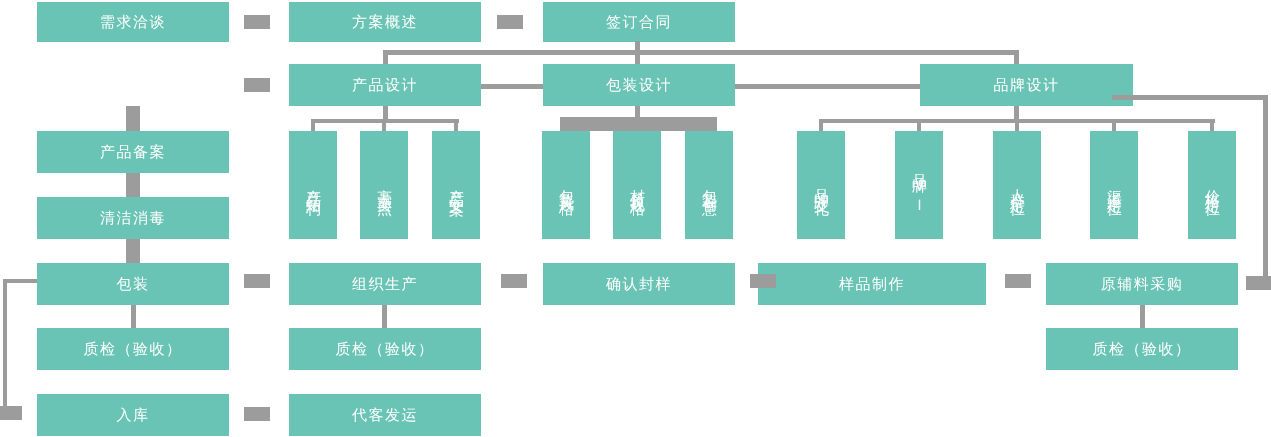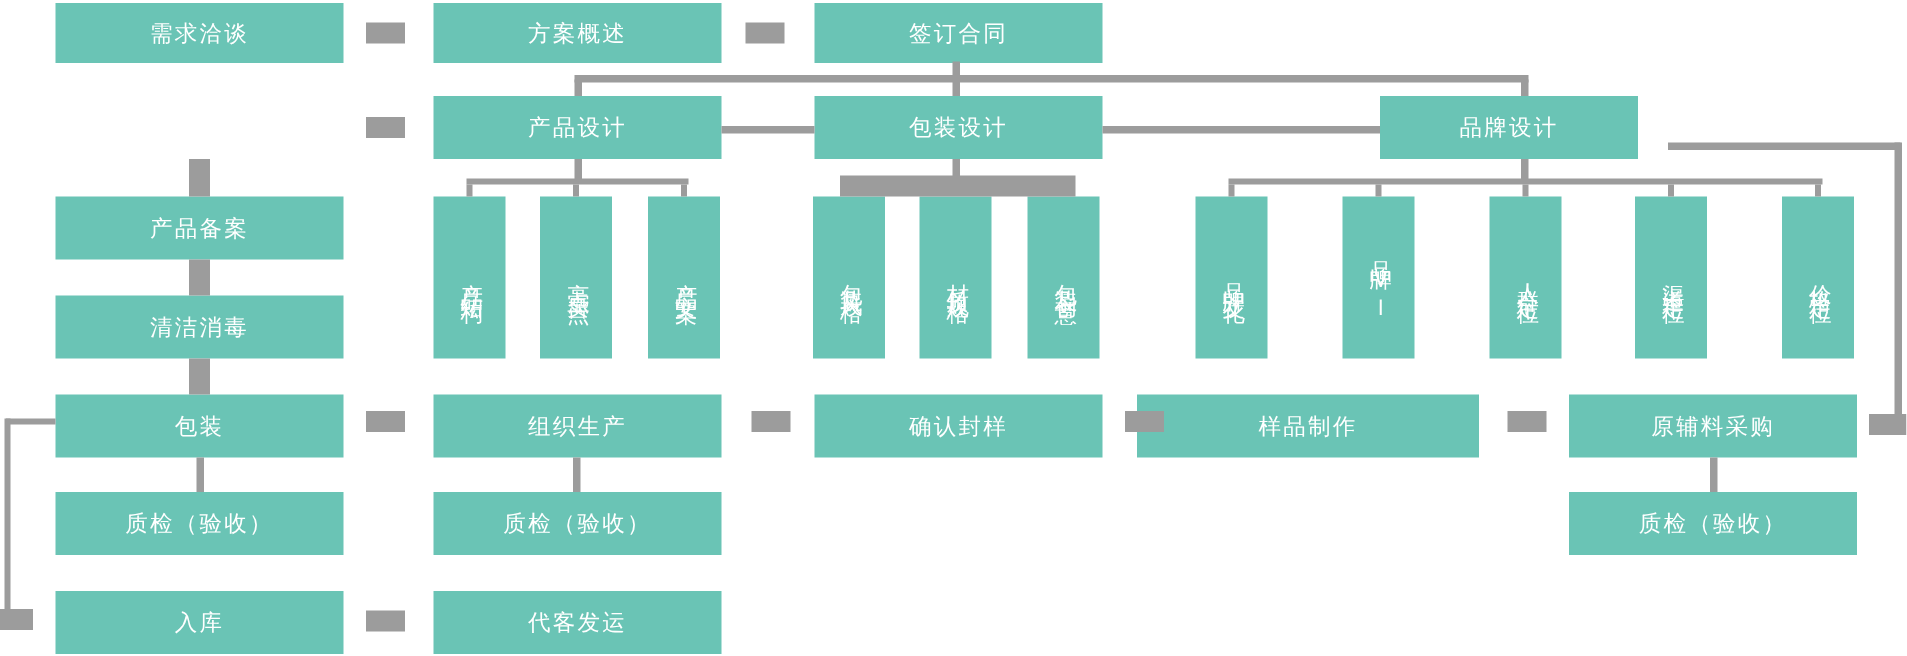--- a/index.html
+++ b/index.html
@@ -28,21 +28,21 @@
 <body>
 
 <div class="canvas">
 
   <div class="node" style="left:37px;top:2px;width:192px;height:40px">需求洽谈</div>
   <div class="node" style="left:289px;top:2px;width:192px;height:40px">方案概述</div>
   <div class="node" style="left:543px;top:2px;width:192px;height:40px">签订合同</div>
 
   <div class="node" style="left:289px;top:64px;width:192px;height:42px">产品设计</div>
   <div class="node" style="left:543px;top:64px;width:192px;height:42px">包装设计</div>
-  <div class="node" style="left:920px;top:64px;width:172px;height:42px">品牌设计</div>
+  <div class="node" style="left:920px;top:64px;width:213px;height:42px">品牌设计</div>
 
   <div class="node" style="left:37px;top:131px;width:192px;height:42px">产品备案</div>
   <div class="node" style="left:37px;top:197px;width:192px;height:42px">清洁消毒</div>
 
   <div class="vnode" style="left:289px;top:131px;width:48px;height:108px">产品结构</div>
   <div class="vnode" style="left:360px;top:131px;width:48px;height:108px">亮点卖点</div>
   <div class="vnode" style="left:432px;top:131px;width:48px;height:108px">产品文案</div>
 
   <div class="vnode" style="left:542px;top:131px;width:48px;height:108px">包装风格</div>
   <div class="vnode" style="left:613px;top:131px;width:48px;height:108px">材质规格</div>

